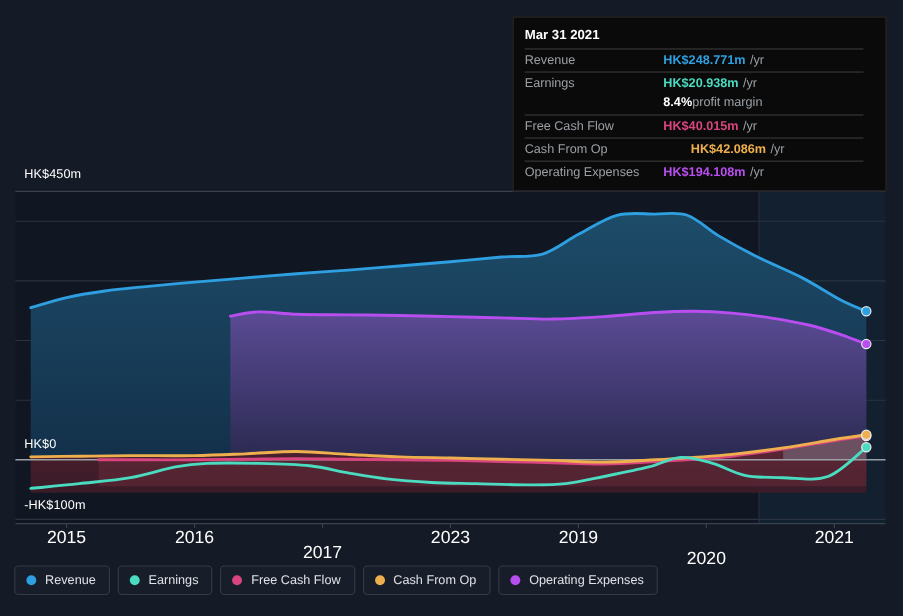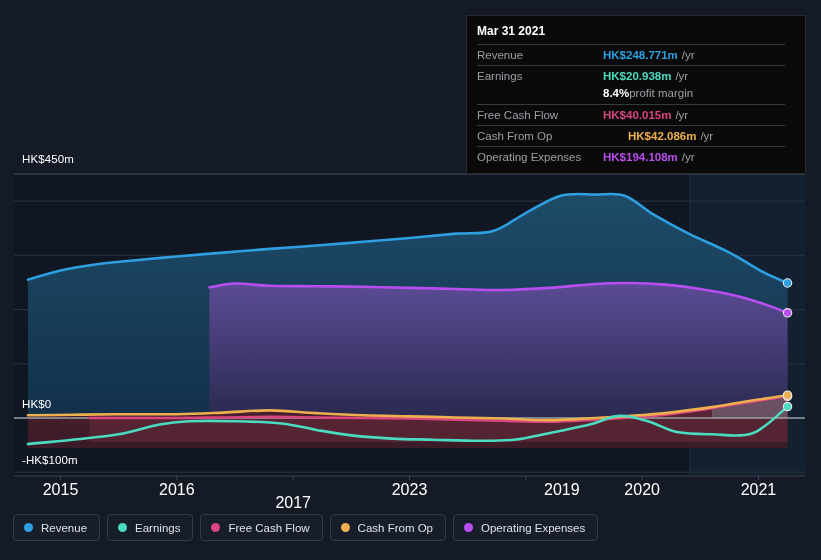--- a/index.html
+++ b/index.html
@@ -207,22 +207,22 @@
 
   <div class="y-axis-label" id="y-label-top">HK$450m</div>
   <div class="y-axis-label" id="y-label-zero">HK$0</div>
   <div class="y-axis-label" id="y-label-bot">-HK$100m</div>
 
   <div id="x-axis-labels">
       <div class="x-axis-label" style="left: 60.5294px;">2015</div>
       <div class="x-axis-label" style="left: 176.853px;">2016</div>
       <div class="x-axis-label" style="left: 293.176px; margin-top: 13px;">2017</div>
       <div class="x-axis-label" style="left: 409.5px;">2023</div>
-      <div class="x-axis-label" style="left: 525.824px; margin-left: 36px;">2019</div>
-      <div class="x-axis-label" style="left: 642.147px;">2020</div>
+      <div class="x-axis-label" style="left: 525.824px;">2019</div>
+      <div class="x-axis-label" style="left: 642.147px; margin-top: 19px;">2020</div>
       <div class="x-axis-label" style="left: 758.471px;">2021</div>
     </div>
 
   <div id="tooltip">
     <div id="tooltip-date">Mar 31 2021</div>
     <div id="tooltip-rows">
         <div class="tt-row">
           <span class="tt-label">Revenue</span>
           <span class="tt-value" style="color: rgb(46, 159, 224);">HK$248.771m</span>
           <span class="tt-unit">/yr</span>

